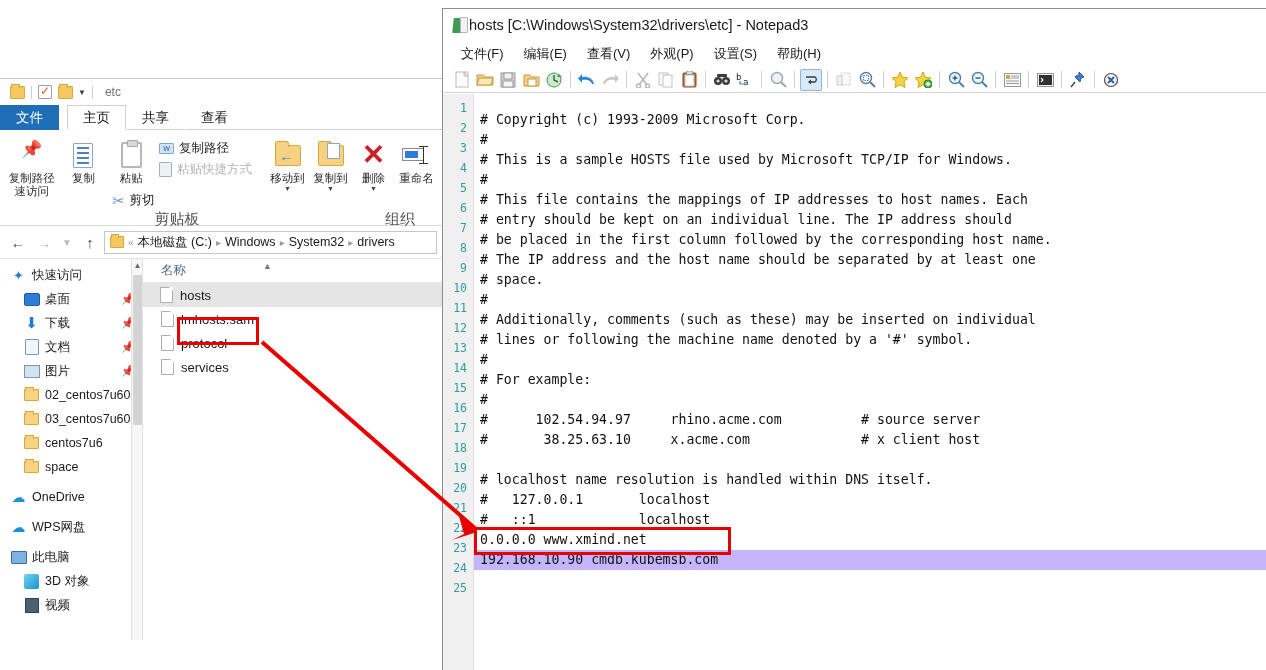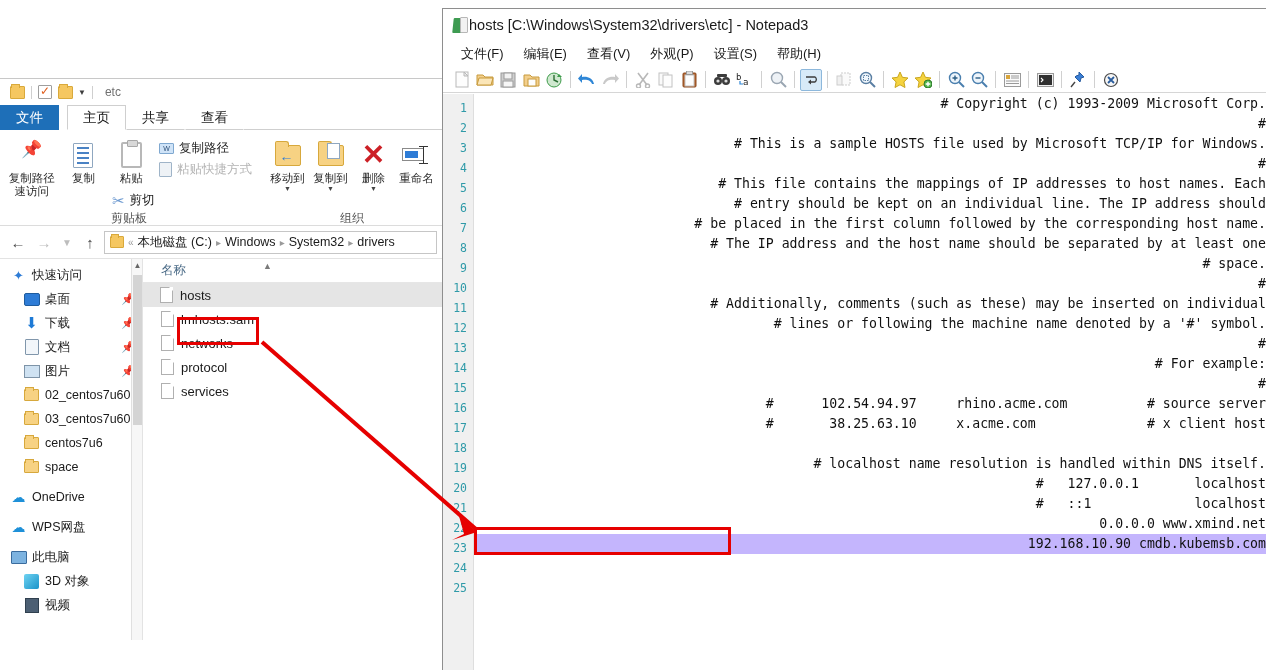--- a/index.html
+++ b/index.html
@@ -60,21 +60,21 @@
   .ribbon-tabs .filler { flex: 1; border-bottom: 1px solid #cfcfcf; }
 
   
   .ribbon {
     height: 96px; background: #fff; border-bottom: 1px solid #dcdcdc;
     display: flex; position: relative; padding-top: 4px;
   }
   .rgroup { display: flex; flex-direction: column; position: relative; height: 92px; }
   .rgroup .grow { display: flex; flex: 1; align-items: flex-start; padding: 2px 4px; }
   .rgroup .glabel {
-    text-align: center; font-size: 12px; color: #555; height: 15px; line-height: 15px;
+    text-align: center; font-size: 15px; color: #555; height: 15px; line-height: 15px; margin-left: 48px;
   }
   .rdivider { width: 1px; background: #e2e2e2; margin: 4px 2px 14px 2px; }
 
   .bigbtn {
     width: 48px; display: flex; flex-direction: column; align-items: center;
     font-size: 11.5px; color: #2a2a2a; line-height: 13px; text-align: center;
     padding-top: 2px; cursor: default;
   }
   .bigbtn .lbl2 { display: block; }
   .bigbtn .ic { height: 34px; display: flex; align-items: center; justify-content: center; }
@@ -238,21 +238,21 @@
   }
   .gutter {
     width: 31px; background: #f0f0f0; border-right: 1px solid #dedede; flex-shrink: 0;
     padding-top: 4px;
   }
   .gutter div {
     height: 20px; line-height: 20px; text-align: right; padding-right: 6px;
     font-size: 11.5px; color: #2f9aa8; font-family: "DejaVu Sans Mono", monospace;
   }
   .code {
-    flex: 1; padding-top: 0; position: relative; overflow: hidden; text-align: right;
+    flex: 1; padding-top: 16px; position: relative; overflow: hidden;
   }
   .code .ln {
     height: 20px; line-height: 20px; font-size: 13.2px; color: #111;
     white-space: pre; padding-left: 6px; font-family: "DejaVu Sans Mono", monospace;
   }
   .code .ln.hl { background: #c4b5fd; }
 
   
   .redbox {
     position: absolute; border: 3px solid #e60000; pointer-events: none; z-index: 40;
@@ -492,24 +492,20 @@
           <span>名称</span>
           <span class="sortarrow">▲</span>
         </div>
         <div class="filerow sel">
           <span class="fico"></span>
           <span>hosts</span>
         </div>
         <div class="filerow">
           <span class="fico"></span>
           <span>lmhosts.sam</span>
-        </div>
-        <div class="filerow">
-          <span class="fico"></span>
-          <span>networks</span>
         </div>
         <div class="filerow">
           <span class="fico"></span>
           <span>protocol</span>
         </div>
         <div class="filerow">
           <span class="fico"></span>
           <span>services</span>
         </div>
       </div>

